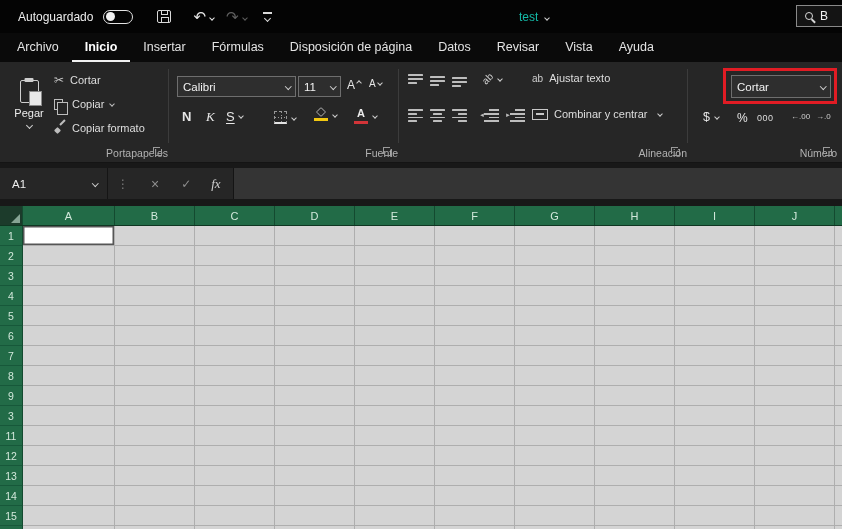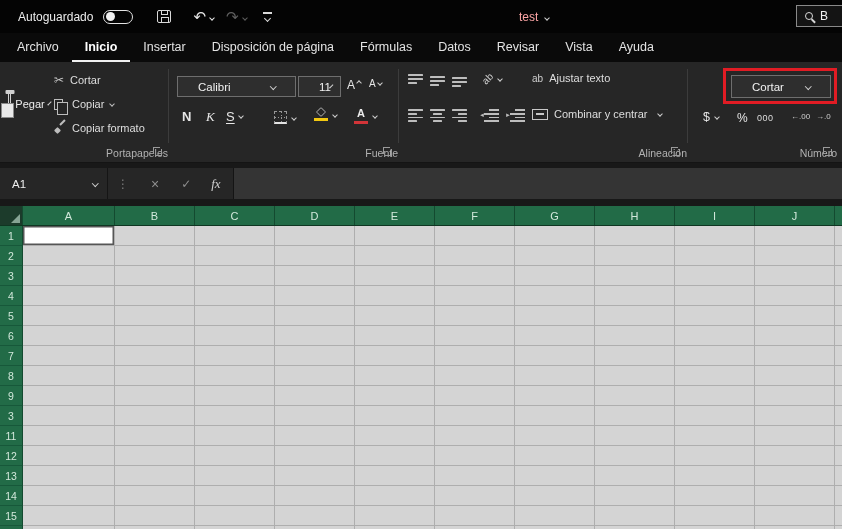--- a/index.html
+++ b/index.html
@@ -16,55 +16,55 @@
   .toggle::after{content:'';position:absolute;left:2px;top:1.5px;width:9px;height:9px;border-radius:50%;background:#f2f2f2}
   .save-ic{margin-left:24px;width:14px;height:13px;border:1.5px solid #d9d9d9;border-radius:2px;position:relative}
   .save-ic::before{content:'';position:absolute;top:-1px;left:3px;width:5px;height:4px;border:1.5px solid #d9d9d9;border-top:none}
   .save-ic::after{content:'';position:absolute;bottom:-1px;left:2.5px;width:6px;height:5px;border:1.5px solid #d9d9d9;border-bottom:none}
   .tb-undo{margin-left:22px;font-size:15px;color:#e8e8e8;display:flex;align-items:center;gap:4px}
   .tb-redo{margin-left:12px;font-size:15px;color:#5f5f5f;display:flex;align-items:center;gap:4px}
   .tb-undo .chv,.tb-redo .chv{width:4px;height:4px;margin-top:2px}
   .qmore{margin-left:16px;display:flex;flex-direction:column;align-items:center;gap:2px}
   .qmore i{display:block;width:9px;height:1.5px;background:#d9d9d9}
   .qmore .chv{color:#d9d9d9}
-  .tb-title{position:absolute;left:519px;top:0;height:33px;display:flex;align-items:center;gap:7px;font-size:12px;color:#fca5a5}
+  .tb-title{position:absolute;left:519px;top:0;height:33px;display:flex;align-items:center;gap:7px;font-size:12px;color:#14b8a6}
   .tb-title .chv{width:4px;height:4px;color:#cfcfcf;margin-top:2px}
   .searchbox{position:absolute;right:0;top:5px;width:46px;height:22px;border:1px solid #8a8a8a;border-right:none;background:#141414;display:flex;align-items:center;gap:7px;padding-left:8px;font-size:12px;color:#f0f0f0}
   .mag{width:8px;height:8px;border:1.5px solid #d9d9d9;border-radius:50%;position:relative;flex:none}
   .mag::after{content:'';position:absolute;width:5px;height:1.5px;background:#d9d9d9;transform:rotate(45deg);right:-4px;bottom:-2px}
 
   
   .tabrow{position:absolute;left:0;top:33px;width:842px;height:29px;background:#0a0a0a;display:flex;align-items:stretch;padding-left:4px}
   .rtab{display:flex;align-items:center;padding:0 13px;font-size:12.5px;color:#e3e3e3;border-bottom:2px solid transparent;cursor:default}
   .rtab.active{color:#fff;font-weight:700;border-bottom-color:#f2f2f2}
 
   
   .ribbon{position:absolute;left:0;top:62px;width:842px;height:101px;background:#262626;border-bottom:1px solid #141414}
   .vsep{position:absolute;top:7px;height:74px;width:1px;background:#3c3c3c}
   .grplabel{position:absolute;bottom:3px;text-align:right;font-size:10.5px;color:#b2b2b2}
   .lnch{position:absolute;bottom:6px;width:9px;height:9px}
   .lnch::before{content:'';position:absolute;left:0;top:0;width:6px;height:6px;border-left:1.2px solid #9a9a9a;border-top:1.2px solid #9a9a9a}
   .lnch::after{content:'';position:absolute;right:0;bottom:0;width:6px;height:6px;border-right:1.2px solid #9a9a9a;border-bottom:1.2px solid #9a9a9a}
 
-  .paste{left:8px;top:5px;width:42px;height:73px;display:flex;flex-direction:row;align-items:center;justify-content:center;gap:4px;font-size:11px;color:#ededed}
+  .paste{left:8px;top:5px;width:42px;height:73px;display:flex;flex-direction:column;align-items:center;justify-content:center;gap:4px;font-size:11px;color:#ededed}
   .clip-ic{width:19px;height:23px;border:1.5px solid #cfcfcf;border-radius:2px;position:relative}
   .clip-ic::before{content:'';position:absolute;left:50%;top:-3px;transform:translateX(-50%);width:9px;height:4px;background:#cfcfcf;border-radius:1px}
   .clip-ic::after{content:'';position:absolute;right:-4px;bottom:-4px;width:11px;height:13px;background:#e9e9e9;border:1px solid #8a8a8a}
   .paste .chv{color:#cfcfcf}
   .cliprow{display:flex;align-items:center;gap:6px;font-size:11px;color:#dedede;height:18px}
   .r-cut{left:54px;top:9px}.r-copy{left:54px;top:33px}.r-fp{left:54px;top:57px}
   .cut-ic{font-size:12px;color:#c9c9c9;line-height:12px}
   .copy-ic{width:9px;height:11px;border:1.2px solid #bdbdbd;position:relative;margin-right:3px}
   .copy-ic::before{content:'';position:absolute;left:2px;top:2px;width:9px;height:11px;border:1.2px solid #bdbdbd;background:#262626}
   .brush-ic{width:12px;height:12px;position:relative}
   .brush-ic::before{content:'';position:absolute;top:2px;left:6px;width:7px;height:2px;background:#bdbdbd;transform:rotate(-45deg);transform-origin:left center}
   .brush-ic::after{content:'';position:absolute;bottom:1px;left:1px;width:5px;height:5px;background:#bdbdbd;border-radius:1px;transform:rotate(-45deg)}
   .cliprow .chv{color:#bdbdbd;width:4px;height:4px}
 
-  .combo{position:absolute;background:#2e2e2e;border:1px solid #6e6e6e;display:flex;align-items:center;justify-content:space-between;padding:0 20px;font-size:11.5px;color:#f2f2f2}
+  .combo{position:absolute;background:#2e2e2e;border:1px solid #6e6e6e;display:flex;align-items:center;justify-content:space-between;padding:0 5px;font-size:11.5px;color:#f2f2f2}
   .combo .chv{color:#cfcfcf;width:4.5px;height:4.5px;margin-top:-1px}
   .c-fontname{left:177px;top:14px;width:119px;height:21px}
   .c-fontsize{left:298px;top:14px;width:43px;height:21px}
   .fbtn{position:absolute;display:flex;align-items:flex-start;gap:2px;color:#e6e6e6;font-size:12px}
   .b-grow{left:347px;top:16px}.b-shrink{left:369px;top:16px}
   .fbtn .chu,.fbtn .chv{width:4px;height:4px;color:#cfcfcf;margin-top:3px}
   .b-bold{left:182px;top:47px;font-weight:800;font-size:13px}
   .b-italic{left:206px;top:47px;font-style:italic;font-family:"Liberation Serif","DejaVu Serif",serif;font-size:13px}
   .b-under{left:226px;top:47px;font-size:13px;display:flex;gap:4px;align-items:flex-start}
   .b-under u{text-underline-offset:2px}
@@ -161,22 +161,22 @@
   <span class="searchbox">
     <span class="mag"></span>
     <span>B</span>
   </span>
 </div>
 
 <nav class="tabrow">
     <div class="rtab">Archivo</div>
     <div class="rtab active">Inicio</div>
     <div class="rtab">Insertar</div>
+    <div class="rtab">Fórmulas</div>
     <div class="rtab">Disposición de página</div>
-    <div class="rtab">Fórmulas</div>
     <div class="rtab">Datos</div>
     <div class="rtab">Revisar</div>
     <div class="rtab">Vista</div>
     <div class="rtab">Ayuda</div>
   </nav>
 
 <div class="ribbon">
 
   <div class="abs paste">
     <span class="clip-ic"></span>

